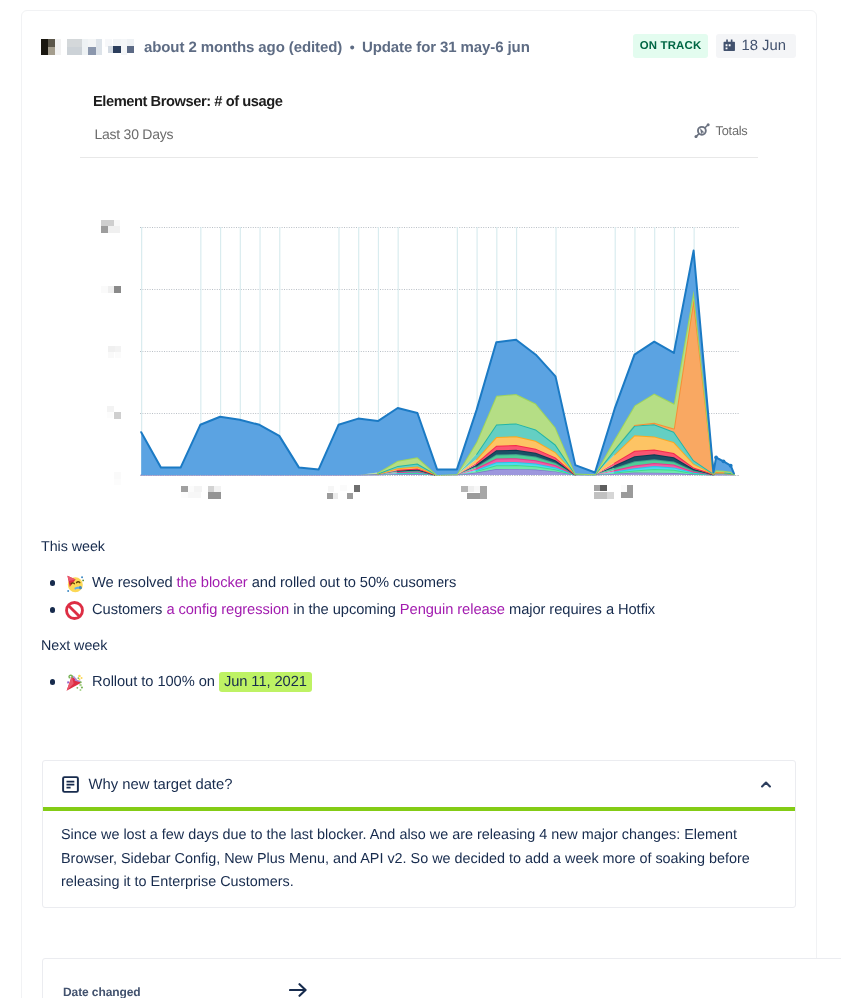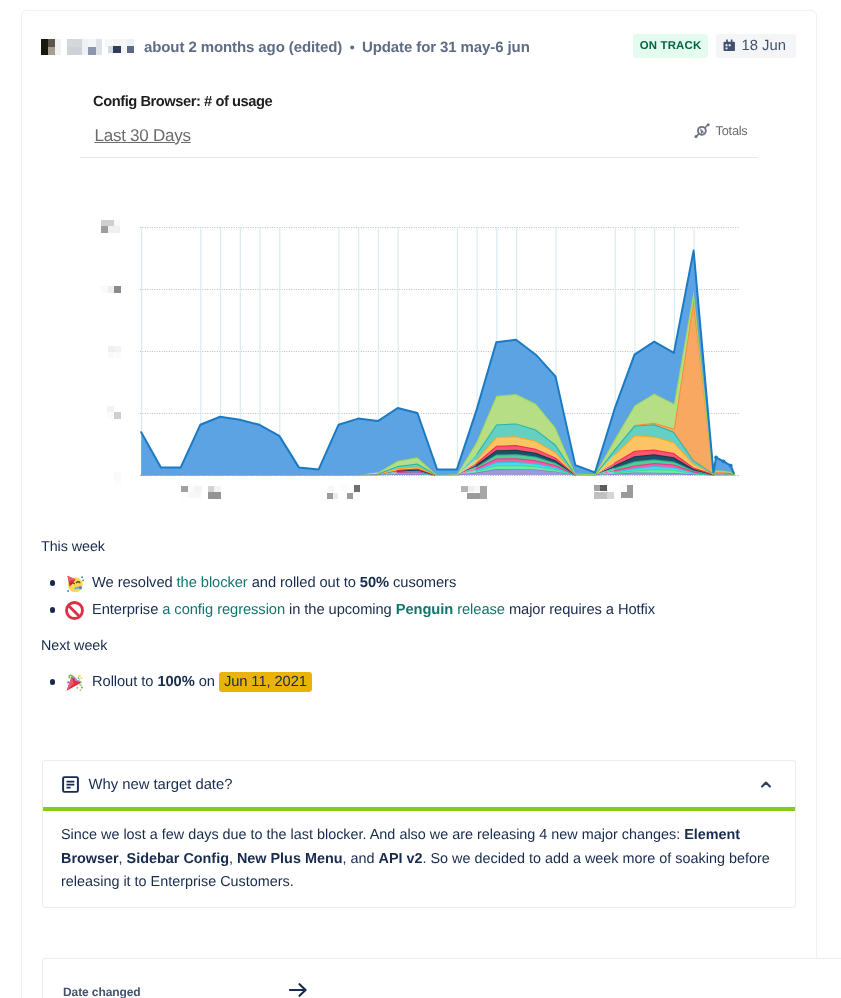--- a/index.html
+++ b/index.html
@@ -22,37 +22,37 @@
  padding:0;line-height:24px;}
 .datepill{position:absolute;right:1px;top:-5px;text-align:center;width:80px;height:24px;border-radius:3px;
  background:#f4f5f7;color:#42526e;font-size:14.8px;font-weight:500;
  padding:0 9px 0 6px;line-height:24px;white-space:nowrap;}
 .datepill svg{vertical-align:-2px;margin-right:6px;}
 
 
 .chartwrap{position:absolute;left:80px;top:88px;width:680px;}
 .ctitle{font-size:14.7px;font-weight:700;color:#1d1d1d;letter-spacing:-0.45px;
  position:absolute;left:13px;top:6px;}
-.csub{font-size:17px;color:#6b6b6b;position:absolute;left:14.5px;top:37.5px;letter-spacing:-0.25px;text-decoration:underline;}
+.csub{font-size:14px;color:#6b6b6b;position:absolute;left:14.5px;top:37.5px;letter-spacing:-0.25px;}
 .ctot{position:absolute;right:12.5px;top:34.5px;font-size:12.8px;color:#6b6b6b;white-space:nowrap;letter-spacing:-0.25px;}
 .ctot svg{vertical-align:-3.5px;margin-right:5px;}
 .crule{position:absolute;left:0;top:69px;width:678px;height:1px;background:#e8e8e8;}
 
 
 .sec-h{position:absolute;font-size:14.3px;font-weight:400;color:#172b4d;letter-spacing:-0.05px;}
 ul.items{position:absolute;margin:0;padding:0;list-style:none;}
 ul.items li{position:relative;padding-left:51px;font-size:14.7px;color:#172b4d;
  line-height:27px;white-space:nowrap;letter-spacing:-0.07px;}
 ul.items li .bul{position:absolute;left:8.8px;width:5.4px;height:5.4px;border-radius:50%;
  background:#172b4d;top:10.4px;}
 ul.items li .em{position:absolute;left:23.7px;top:4px;width:19px;height:19px;}
 ul.items li .em svg{width:19px;height:19px;display:block;}
-a{color:#0f766e;text-decoration:none;margin-top:41px;}
-b{font-weight:700;}
-.tok{background:#eab308;border-radius:3px;padding:2px 5px;}
+a{color:#a21caf;text-decoration:none;margin-top:41px;}
+b{font-weight:400;}
+.tok{background:#bef264;border-radius:3px;padding:2px 5px;}
 
 
 .panel{position:absolute;left:42px;top:760px;width:754px;border:1px solid #ebecf0;
  border-radius:3px;background:#fff;}
 .panel-h{height:50px;position:relative;border-bottom:4px solid #84cc16;}
 .panel-h .ptitle{position:absolute;left:45.5px;top:15.5px;font-size:14.8px;font-weight:500;color:#172b4d;}
 .panel-h .picon{position:absolute;left:18.7px;top:15.4px;line-height:0;}
 .panel-h .pchev{position:absolute;right:24.5px;top:20.3px;line-height:0;}
 .panel-b{padding:13px 16px 12px 18px;font-size:14.4px;line-height:23.5px;color:#172b4d;}
 
@@ -96,21 +96,21 @@
   <div class="meta"><span>about 2 months ago (edited)</span><span class="dot">•</span><span>Update for 31 may-6 jun</span></div>
   <div class="badge">ON TRACK</div>
   <div class="datepill"><span><svg width="12.5" height="13" viewBox="0 0 16 16">
           <path fill="#42526e" d="M4.1 0.4h2.1v3.3H4.1zM10 0.4h2.1v3.3H10z"></path>
           <path fill="#42526e" d="M1.6 3.3h12.8c.5 0 .9.4.9.9v10c0 .5-.4.9-.9.9H1.6c-.5 0-.9-.4-.9-.9v-10c0-.5.4-.9.9-.9z"></path>
           <path fill="#fff" d="M3.3 6.4h2.4v2.4H3.3zM7.3 6.4h2.4v2.4H7.3zM3.3 10.4h2.4v2.4H3.3z"></path>
         </svg></span><span>18 Jun</span></div>
 </div>
 
 <div class="chartwrap">
-  <div class="ctitle">Config Browser: # of usage</div>
+  <div class="ctitle">Element Browser: # of usage</div>
   <div class="csub">Last 30 Days</div>
   <div class="ctot"><span><svg width="16.5" height="15" viewBox="0 0 17 16">
           <circle cx="8.1" cy="8.3" r="4.2" fill="none" stroke="#6b7280" stroke-width="2"></circle>
           <path d="M4.6 11.9 2.7 13.7M12 4.5 13.9 2.7" stroke="#6b7280" stroke-width="1.7" stroke-linecap="round"></path>
           <circle cx="1.8" cy="14.5" r="1.6" fill="#6b7280"></circle>
           <circle cx="14.8" cy="1.8" r="1.6" fill="#6b7280"></circle>
           <path d="M6.1 5.3 10.8 10.2l-2.7.1-.6 2.3z" fill="#6b7280"></path>
         </svg></span><span>Totals</span></div>
   <div class="crule"></div>
 </div>
@@ -234,21 +234,21 @@
           <circle cx="32.3" cy="6.1" r="1.9" fill="#3b88c3"></circle>
           <circle cx="6" cy="32.2" r="1.8" fill="#3b88c3"></circle>
           <circle cx="34.4" cy="12.2" r="1.7" fill="#5c913b"></circle>
         </svg>
       </span><span>We resolved </span><a href="#">the blocker</a><span> and rolled out to </span><b>50%</b><span> cusomers</span></li>
     <li><span class="bul"></span><span class="em">
         <svg viewBox="0 0 36 36">
           <circle cx="18" cy="18" r="15.1" fill="none" stroke="#dd2e44" stroke-width="5.4"></circle>
           <path d="M8.4 6.6 29.4 27.6l-3.8 3.8L4.6 10.4z" fill="#dd2e44"></path>
         </svg>
-      </span><span>Enterprise </span><a href="#">a config regression</a><span> in the upcoming </span><a href="#"><b>Penguin</b></a><a href="#"> release</a><span> major requires a Hotfix</span></li>
+      </span><span>Customers </span><a href="#">a config regression</a><span> in the upcoming </span><a href="#"><b>Penguin</b></a><a href="#"> release</a><span> major requires a Hotfix</span></li>
   </ul>
 <div class="sec-h" style="left:41px;top:638px">Next week</div>
 <ul class="items" id="list-next-week" style="left:41px;top:669px">
     <li><span class="bul"></span><span class="em">
         <svg viewBox="0 0 36 36">
           <path d="M3 33.4 12.8 6.2l18 12.4z" fill="#dd2e44"></path>
           <path d="M12.8 6.2 3 33.4l13.5-13.6z" fill="#ea596e"></path>
           <path d="M14.4 8.6c0-2.6-1.6-4.4-3.7-4.4-2 0-3.1 1.3-3.1 2.8 0 1.4.9 2.2 2 2.2" stroke="#77b255" stroke-width="2.6" fill="none" stroke-linecap="round"></path>
           <path d="M16.5 6.8c1.2 2 2.6 3.6 4.4 4.8M19.6 13.6c3 1.3 5.6 2 8.8 2" stroke="#aa8dd8" stroke-width="2.6" fill="none" stroke-linecap="round"></path>
           <rect x="4.2" y="16" width="3.6" height="3.6" rx=".7" fill="#9266cc" transform="rotate(-12 6 17.8)"></rect>

